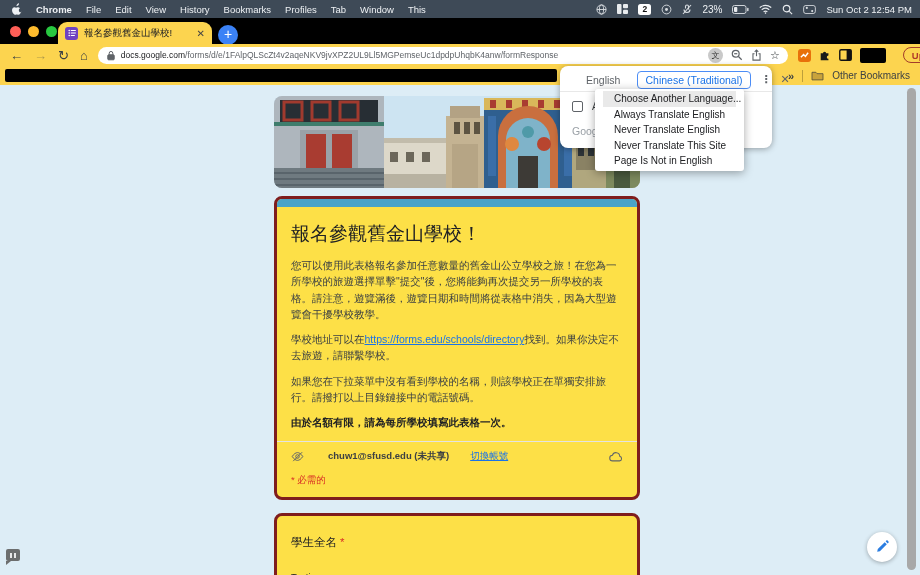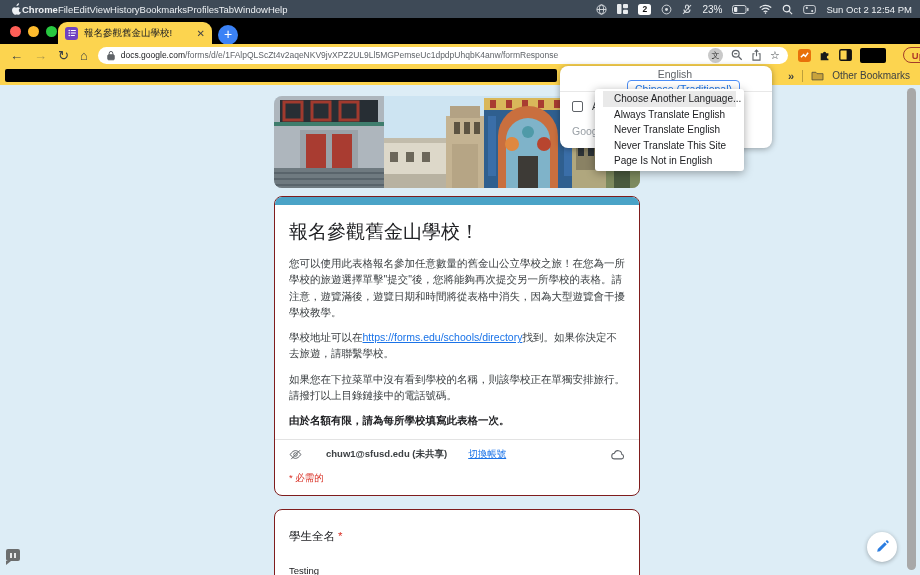--- a/index.html
+++ b/index.html
@@ -2,21 +2,21 @@
 <html><head>
 <meta charset="utf-8">
 <style>
   html,body{margin:0;padding:0;}
   body{width:920px;height:575px;position:relative;overflow:hidden;
        font-family:"Liberation Sans","DejaVu Sans",sans-serif;background:#ddedf6;}
   svg{display:block;}
   
   .menubar{position:absolute;top:0;left:0;width:920px;height:18px;background:#3e4a57;
            display:flex;align-items:center;color:#eef1f4;font-size:9.5px;z-index:30;}
-  .menubar .left{display:flex;align-items:center;gap:0;padding-left:12px;}
+  .menubar .left{display:flex;align-items:center;gap:14px;padding-left:12px;}
   .menubar .mi{white-space:nowrap;}
   .menubar .bold{font-weight:bold;}
   .menubar .right{margin-left:auto;display:flex;align-items:center;gap:10px;padding-right:8px;}
   .statusicon{display:flex;align-items:center;}
   .badge2{background:#fff;color:#111;border-radius:2.5px;width:13px;height:11px;
           font-size:8.5px;font-weight:bold;display:flex;align-items:center;justify-content:center;}
   .clock{font-size:9.5px;white-space:nowrap;text-align:center;}
   .pct{font-size:10px;}
   
   .tabstrip{position:absolute;top:18px;left:0;width:920px;height:26px;background:#000;z-index:30;}
@@ -57,21 +57,21 @@
   .redacted{position:absolute;left:5px;top:3px;width:552px;height:13px;background:#000;border-radius:2px;}
   .bm-right{position:absolute;right:10px;top:0;height:19px;display:flex;align-items:center;gap:8px;}
   .chev{font-size:11px;color:#3c4043;font-weight:bold;}
   .bm-div{width:1px;height:12px;background:rgba(0,0,0,.25);}
   .bm-label{font-size:10px;color:#3c4043;}
   
   .page{position:absolute;top:85px;left:0;width:920px;height:490px;background:#ddedf6;}
   .scrollthumb{position:absolute;right:4px;top:3px;width:9px;height:482px;background:#a8a8a8;border-radius:4.5px;}
   .content{position:absolute;left:274px;top:11px;width:366px;}
   .header-img{height:92px;border-radius:8px;overflow:hidden;background:#cde4f2;}
-  .card{background:#ffffff;border:1px solid #7f1d1d;border-radius:8px;box-sizing:border-box;}
+  .card{background:#fde047;border:3px solid #7f1d1d;border-radius:8px;box-sizing:border-box;}
   .title-card{margin-top:8px;overflow:hidden;}
   .accent{height:8px;background:#4aa3c7;}
   .tc-inner{padding:10px 14px 10px;}
   .form-title{font-size:19px;color:#202124;font-weight:500;margin:4px 0 10px;}
   .ptext{font-size:10.5px;line-height:1.55;color:#3c4043;margin:9px 0;}
   .ptext a{color:#1a73e8;text-decoration:underline;}
   .pbold{font-weight:bold;color:#202124;}
   .card-div{height:1px;background:#e3e3e3;margin:11px -14px 0;}
   .email-row{display:flex;align-items:center;padding:8px 0 0;gap:16px;}
   .email-text{font-size:9.5px;font-weight:bold;color:#3c4043;margin-left:8px;}
@@ -79,21 +79,21 @@
   .cloud-wrap{margin-left:auto;}
   .required-note{font-size:9.5px;color:#d93025;margin-top:11px;}
   .q-card{margin-top:13px;padding:19px 14px;}
   .q-label{font-size:11.5px;color:#202124;}
   .req-star{color:#d93025;margin-left:3px;}
   .q-input{margin-top:21px;width:168px;border-bottom:1px solid #b9bfc4;padding-bottom:4px;
            font-size:9.5px;color:#202124;}
   
   .tr-popup{position:absolute;left:560px;top:66px;width:212px;height:82px;background:#fff;
             border-radius:8px;box-shadow:0 1px 6px rgba(0,0,0,.35);z-index:50;box-sizing:border-box;}
-  .tr-tabs{height:23px;display:flex;align-items:center;padding:2px 8px 0 26px;border-bottom:1px solid #e8e8e8;flex-direction:column;}
+  .tr-tabs{height:23px;display:flex;align-items:center;padding:2px 8px 0 26px;border-bottom:1px solid #e8e8e8;}
   .tr-tab-en{font-size:10.5px;color:#5f6368;}
   .tr-tab-zh{margin-left:17px;border:1.5px solid #4c8df6;border-radius:4px;padding:2px 7px;
              color:#1a73e8;font-size:10.5px;white-space:nowrap;}
   .tr-kebab{margin-left:10px;color:#5f6368;font-size:11px;font-weight:bold;}
   .tr-close{margin-left:9px;color:#5f6368;font-size:11px;}
   .tr-body{padding:9px 12px 0;}
   .cb-row{display:flex;align-items:center;}
   .cb{width:9px;height:9px;border:1.5px solid #5f6368;border-radius:2px;flex:none;}
   .cb-label{font-size:10px;color:#3c4043;margin-left:9px;}
   .tr-brand{font-size:10.5px;color:#9aa0a6;margin-top:13px;}
@@ -123,21 +123,21 @@
     </span>
     <span class="mi bold">Chrome</span>
     <span class="mi">File</span>
     <span class="mi">Edit</span>
     <span class="mi">View</span>
     <span class="mi">History</span>
     <span class="mi">Bookmarks</span>
     <span class="mi">Profiles</span>
     <span class="mi">Tab</span>
     <span class="mi">Window</span>
-    <span class="mi">Help</span>
+    <span class="mi">This</span>
   </div>
   <div class="right">
     <span class="statusicon">
       <svg width="11" height="11" viewBox="0 0 12 12" fill="none" stroke="#d9dde1" stroke-width="1">
           <circle cx="6" cy="6" r="5"></circle>
           <ellipse cx="6" cy="6" rx="2.3" ry="5"></ellipse>
           <line x1="1" y1="6" x2="11" y2="6"></line>
         </svg>
     </span>
     <span class="statusicon">

